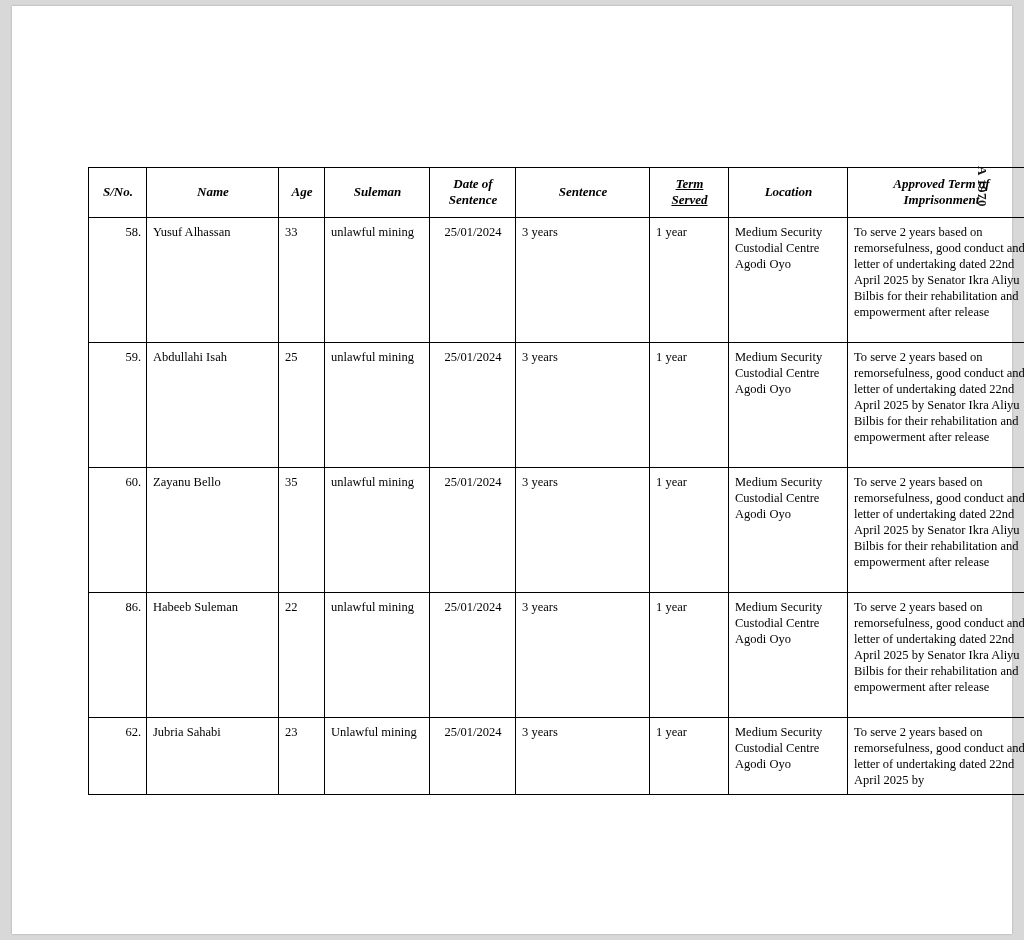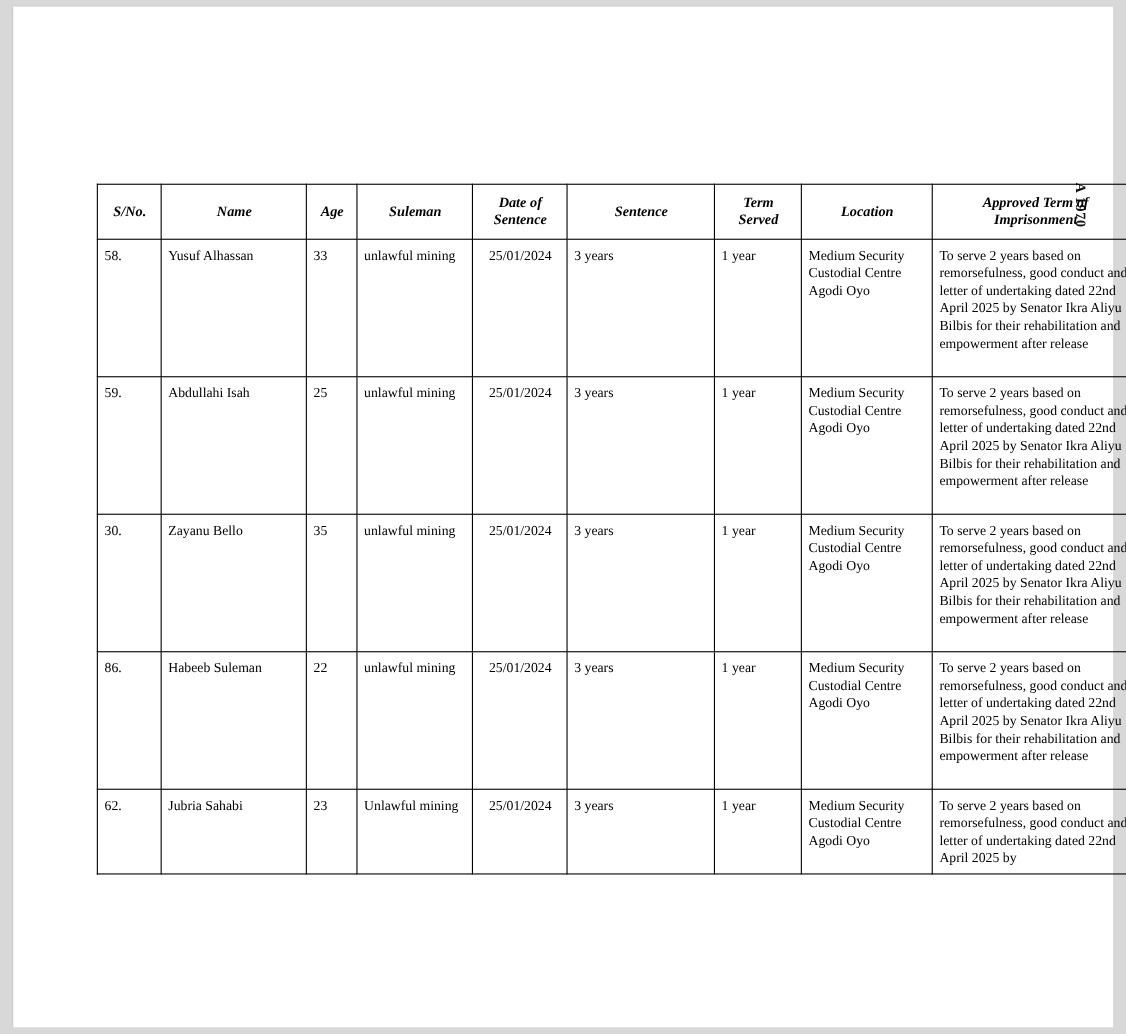--- a/index.html
+++ b/index.html
@@ -57,37 +57,37 @@
   table.reg thead th {
     text-align: center;
     font-style: italic;
     font-weight: bold;
     font-size: 13px;
     padding-top: 8px;
     padding-bottom: 8px;
     vertical-align: middle;
     line-height: 1.25;
   }
-  td.c-sno { text-align: left; width: 46px; }
+  td.c-sno { text-align: right; width: 46px; }
   td.c-name { width: 120px; }
   td.c-age { width: 34px; margin-left: 36px; }
   td.c-offence { width: 93px; }
   td.c-dos { text-align: center; width: 74px; margin-top: 39px; }
   td.c-sentence { width: 122px; }
   td.c-term { width: 67px; }
   td.c-location { width: 107px; }
   td.c-approved { width: 175px; }
 
   th.h-sno { width: 46px; }
   th.h-name { width: 120px; }
   th.h-age { width: 34px; }
   th.h-offence { width: 93px; }
   th.h-dos { width: 74px; }
   th.h-sentence { width: 122px; }
-  th.h-term { width: 67px; }
+  th.h-term { width: 67px; text-decoration: underline; }
   th.h-location { width: 107px; }
   th.h-approved { width: 175px; }
   .row-58 td { height: 112px; }
   .row-59 td { height: 112px; }
   .row-60 td { height: 112px; }
   .row-61 td { height: 112px; }
   .row-62 td { height: 58px; }
 </style>
 </head>
 <body>
@@ -128,21 +128,21 @@
           <td class="c-name">Abdullahi Isah</td>
           <td class="c-age">25</td>
           <td class="c-offence">unlawful mining</td>
           <td class="c-dos">25/01/2024</td>
           <td class="c-sentence">3 years</td>
           <td class="c-term">1 year</td>
           <td class="c-location">Medium Security Custodial Centre Agodi Oyo</td>
           <td class="c-approved">To serve 2 years based on remorsefulness, good conduct and letter of undertaking dated 22nd April 2025 by Senator Ikra Aliyu Bilbis for their rehabilitation and empowerment after release</td>
         </tr>
         <tr class="row-60">
-          <td class="c-sno">30.</td>
+          <td class="c-sno">60.</td>
           <td class="c-name">Zayanu Bello</td>
           <td class="c-age">35</td>
           <td class="c-offence">unlawful mining</td>
           <td class="c-dos">25/01/2024</td>
           <td class="c-sentence">3 years</td>
           <td class="c-term">1 year</td>
           <td class="c-location">Medium Security Custodial Centre Agodi Oyo</td>
           <td class="c-approved">To serve 2 years based on remorsefulness, good conduct and letter of undertaking dated 22nd April 2025 by Senator Ikra Aliyu Bilbis for their rehabilitation and empowerment after release</td>
         </tr>
         <tr class="row-61">

